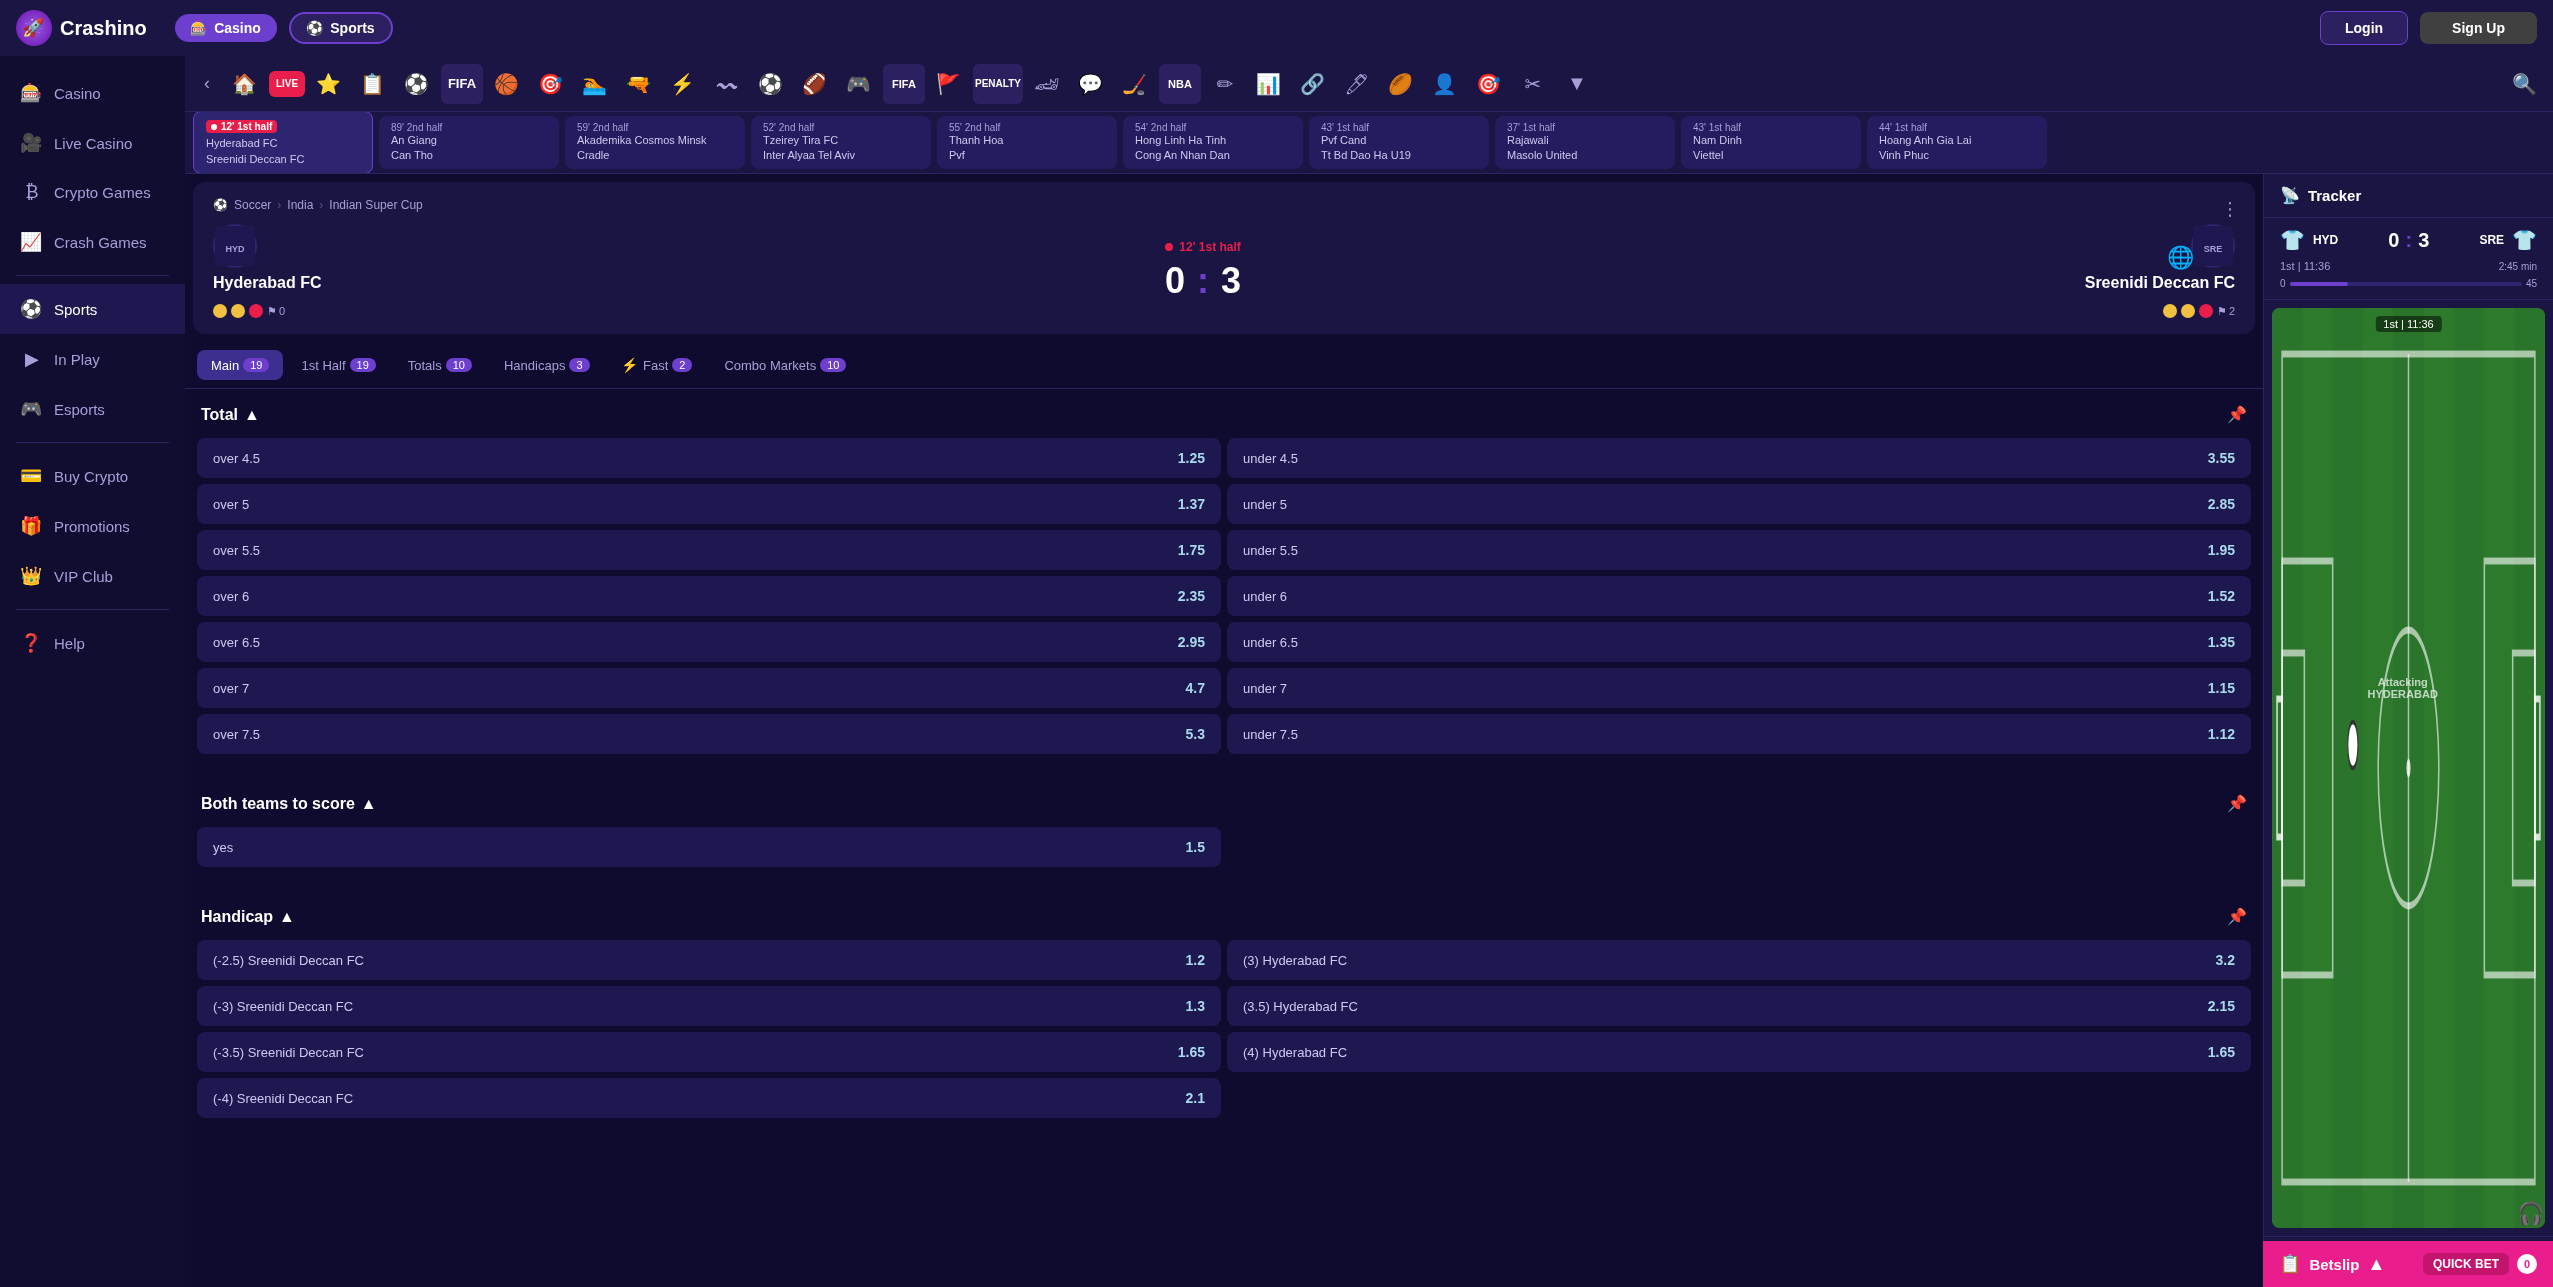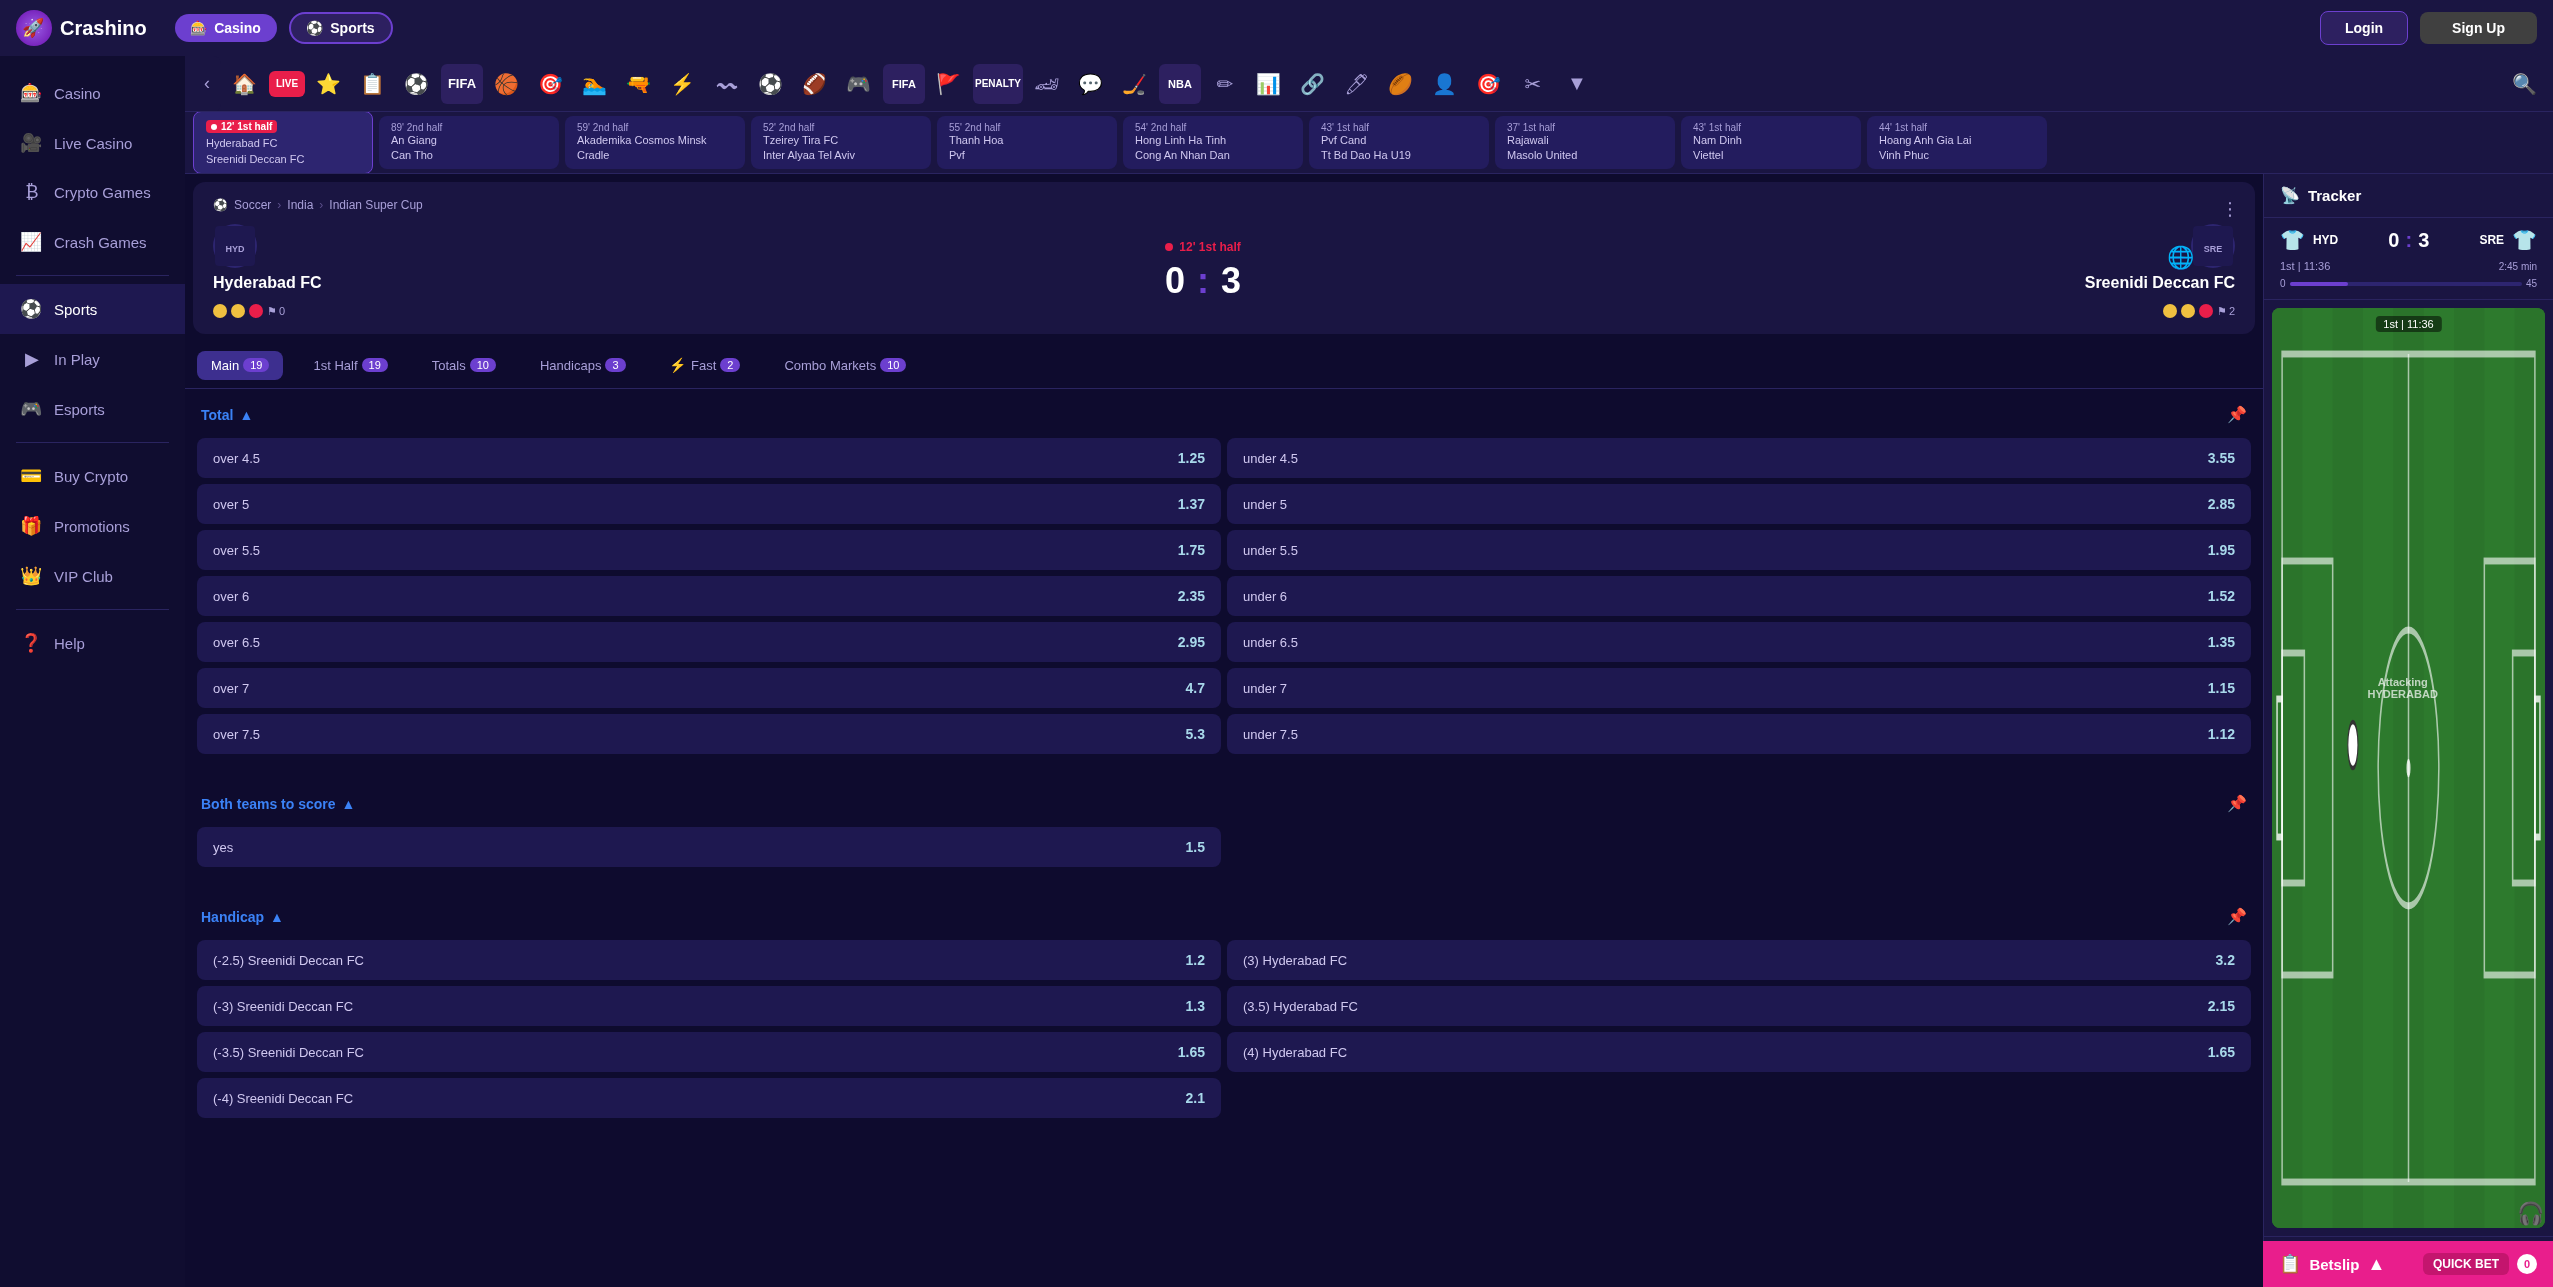--- a/index.html
+++ b/index.html
@@ -344,22 +344,21 @@
       right: 60px;
       top: 50%;
       transform: translateY(-50%);
       color: #a89fd8;
       font-size: 22px;
     }
 
     
     .betting-tabs {
       display: flex;
-      align-items: center;
-      gap: 16px;
+      gap: 4px;
       padding: 8px 12px;
       background: #0e0b2e;
       border-bottom: 1px solid #2a2460;
     }
     .bet-tab {
       background: none;
       border: none;
       color: #a89fd8;
       padding: 7px 14px;
       border-radius: 8px;
@@ -393,23 +392,23 @@
       padding: 8px 12px;
     }
     .section-header {
       display: flex;
       align-items: center;
       justify-content: space-between;
       padding: 8px 4px;
       margin-bottom: 6px;
     }
     .section-title {
-      font-size: 14px;
-      font-weight: bold;
-      color: #3b82f6;
+      font-size: 16px;
+      font-weight: bold;
+      color: #ffffff;
       display: flex;
       align-items: center;
       gap: 6px;
     }
     .section-pin {
       color: #6c3fcf;
       font-size: 16px;
       cursor: pointer;
     }
     .odds-grid {

